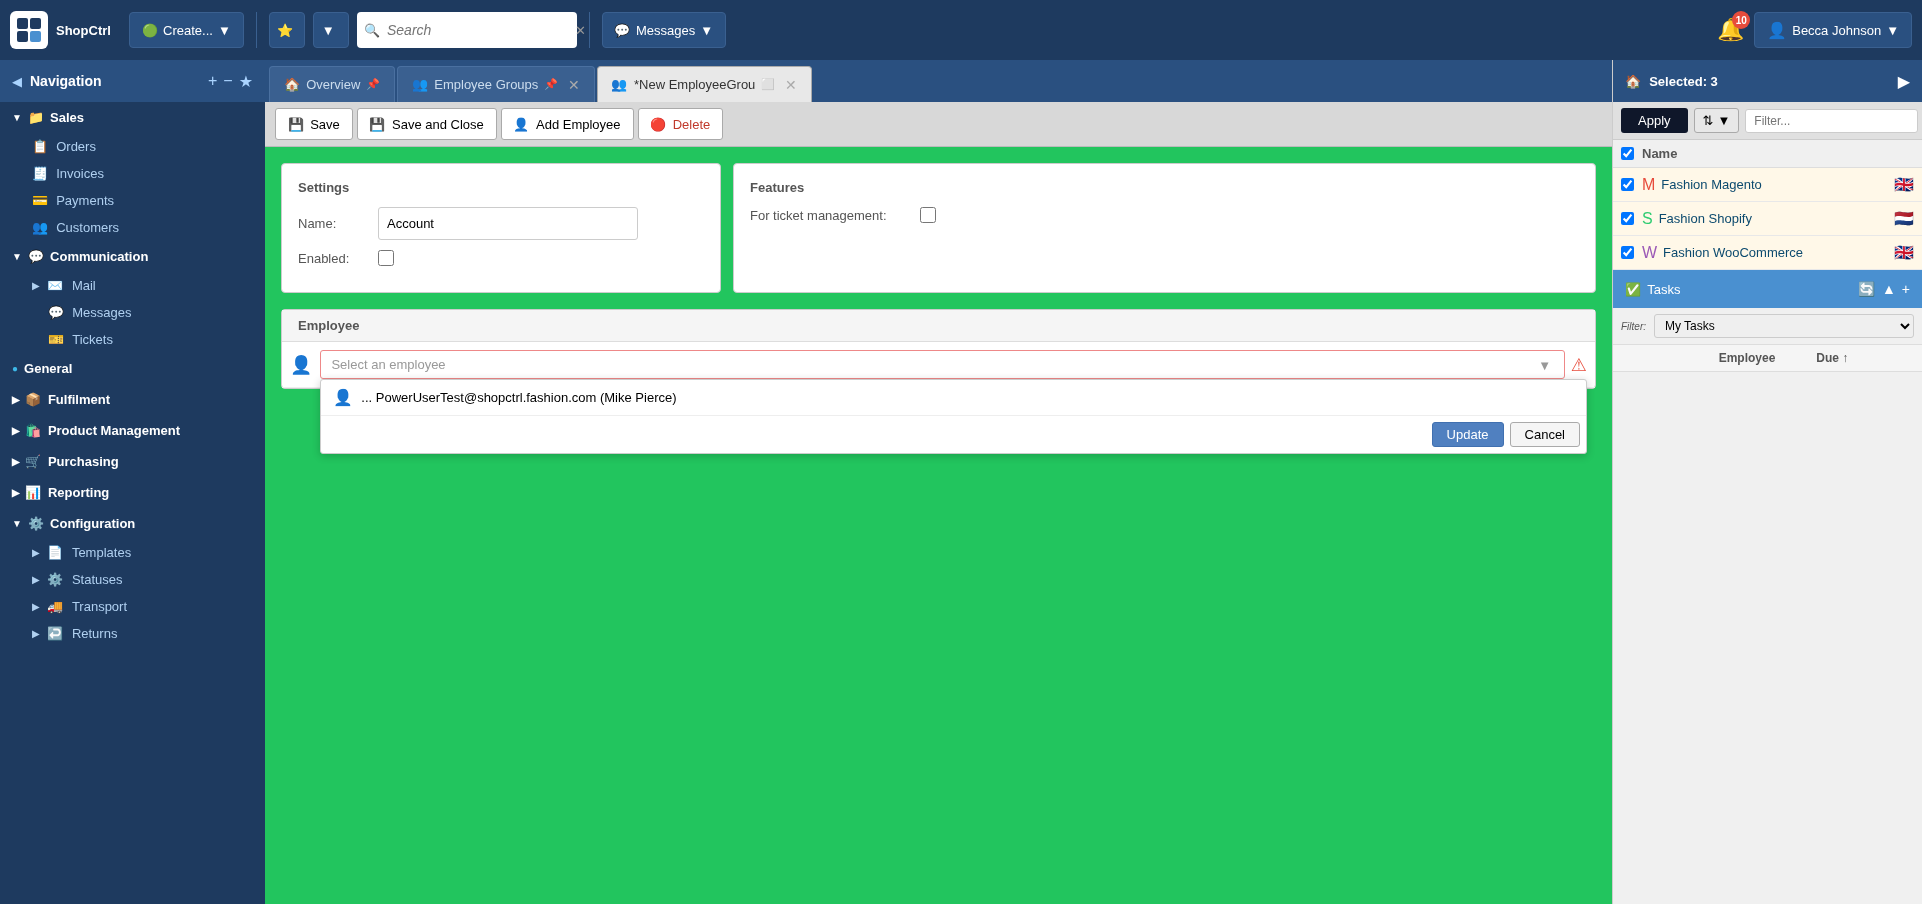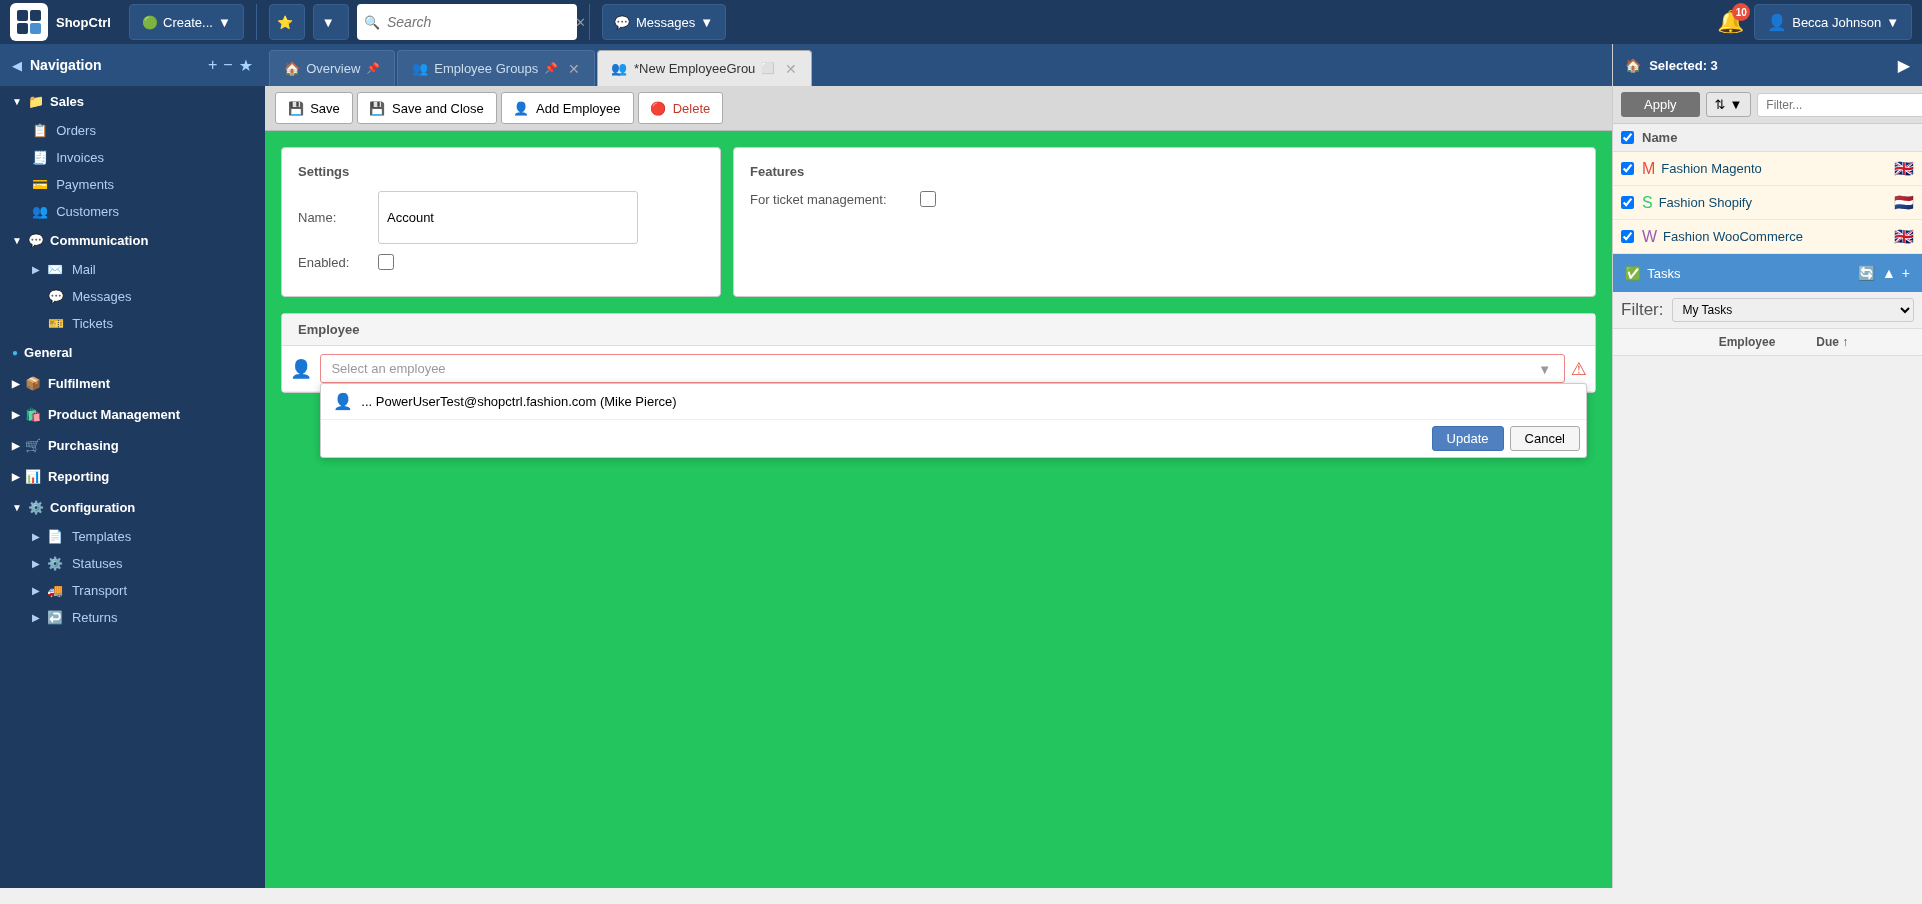--- a/index.html
+++ b/index.html
@@ -1,21 +1,21 @@
 <!DOCTYPE html>
 <html><head>
   <meta charset="utf-8">
   <style>
     * { box-sizing: border-box; margin: 0; padding: 0; font-family: 'Segoe UI', Arial, sans-serif; font-size: 13px; }
     body { background: #f0f0f0; overflow: hidden; width: 1922px; height: 904px; }
 
     
     .topbar {
       background: #1e3a5f;
-      height: 44px;
+      height: 60px;
       display: flex;
       align-items: center;
       padding: 0 10px;
       gap: 8px;
     }
     .logo {
       display: flex; align-items: center; gap: 8px; color: white; font-size: 18px; font-weight: bold; margin-right: 10px;
     }
     .logo-icon {
       width: 38px; height: 38px; background: white; border-radius: 6px; display: flex; align-items: center; justify-content: center;
@@ -177,21 +177,21 @@
     .form-field {
       display: flex;
       align-items: center;
       gap: 10px;
       margin-bottom: 10px;
     }
     .form-label { width: 70px; color: #555; font-size: 13px; }
     .form-input {
       border: 1px solid #ccc;
       border-radius: 3px;
-      padding: 18px 8px;
+      padding: 8px 8px;
       font-size: 13px;
       width: 260px;
     }
     .form-checkbox { width: 16px; height: 16px; cursor: pointer; }
 
     
     .employee-section {
       background: white;
       border: 1px solid #ccc;
       border-radius: 4px;
@@ -295,25 +295,25 @@
       border-bottom: 1px solid #ccc;
     }
     .filter-input {
       flex: 1;
       border: 1px solid #ccc;
       border-radius: 3px;
       padding: 4px 8px;
       font-size: 12px;
     }
     .apply-btn {
-      background: #737373;
+      background: #0f172a;
       color: white;
       border: none;
       border-radius: 3px;
-      padding: 5px 23px;
+      padding: 5px 17px;
       cursor: pointer;
       font-size: 13px;
     }
     .filter-sort-btn {
       background: #e8e8e8;
       border: 1px solid #aaa;
       border-radius: 3px;
       padding: 4px 8px;
       cursor: pointer;
       display: flex;
@@ -363,21 +363,21 @@
     .tasks-actions { display: flex; gap: 6px; }
     .tasks-action-btn { color: white; cursor: pointer; font-size: 14px; }
     .tasks-filter-row {
       display: flex;
       align-items: center;
       padding: 6px 8px;
       background: #f0f0f0;
       border-bottom: 1px solid #ddd;
       gap: 8px;
     }
-    .tasks-filter-label { color: #555; font-size: 17px; }
+    .tasks-filter-label { color: #555; font-size: 10px; font-style: italic; }
     .tasks-filter-select {
       flex: 1;
       border: 1px solid #ccc;
       border-radius: 3px;
       padding: 3px 6px;
       font-size: 12px;
     }
     .tasks-table-header {
       display: flex;
       align-items: center;

